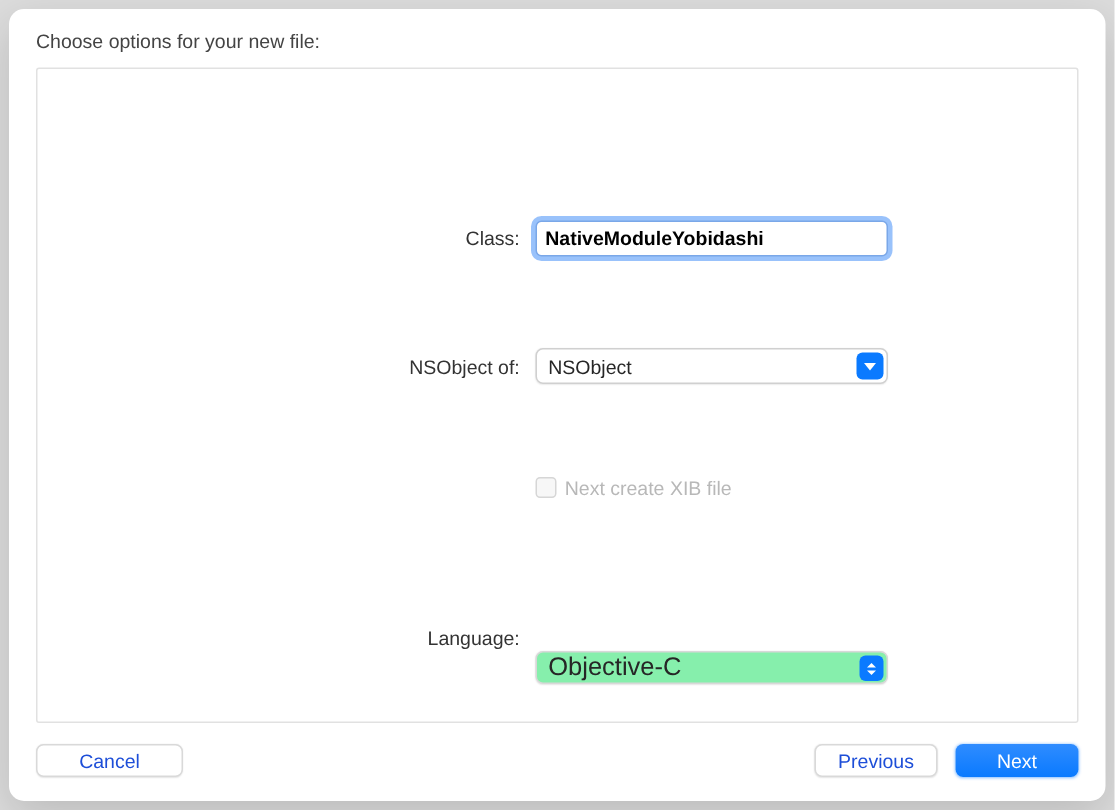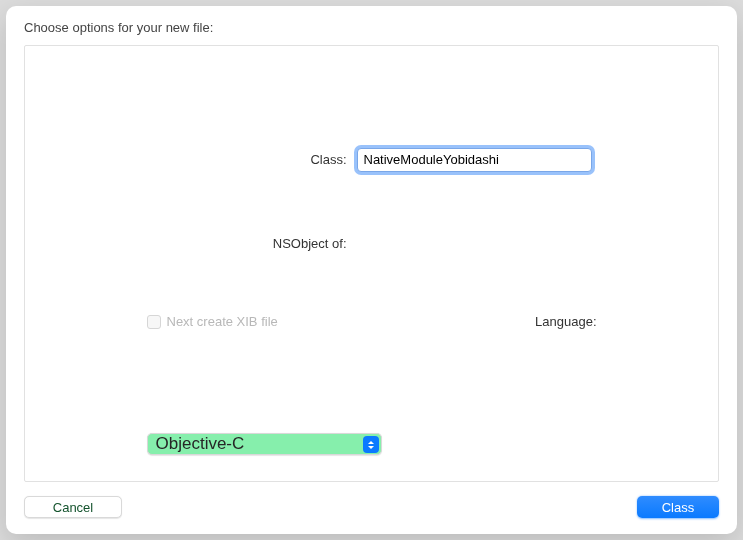--- a/index.html
+++ b/index.html
@@ -60,20 +60,21 @@
       width: 235px;
       height: 24px;
       border: 1px solid #c6c6c6;
       border-radius: 4px;
       padding: 0 6px;
       font-size: 13px;
       font-family: inherit;
       outline: none;
       box-shadow: 0 0 0 3px rgba(0, 103, 244, 0.4);
       border-color: #7aa7e8;
+      font-weight: bold;
     }
     .combo {
       position: relative;
       width: 235px;
       height: 24px;
       border: 1px solid #d0d0d0;
       border-radius: 5px;
       background: #fff;
       display: flex;
       align-items: center;
@@ -167,21 +168,21 @@
       gap: 12px;
     }
     .btn {
       min-width: 82px;
       height: 22px;
       border-radius: 5px;
       border: 0.5px solid #d9d9d9;
       background: #fff;
       font-size: 13px;
       font-family: inherit;
-      color: #14532d;
+      color: #1d4ed8;
       padding: 0 14px;
       cursor: default;
       box-shadow: 0 0.5px 1px rgba(0,0,0,0.1);
     }
     .btn-primary {
       background: linear-gradient(#2f8cff, #0a7aff);
       border: none;
       color: #fff;
       box-shadow: 0 0.5px 2px rgba(10,122,255,0.5);
     }
@@ -197,20 +198,28 @@
 
   <div class="panel">
     <div class="form">
 
       <div class="label-cell">Class:</div>
       <div class="field-cell">
         <input class="text-input" type="text" value="NativeModuleYobidashi" style="">
       </div>
 
       <div class="label-cell">NSObject of:</div>
+      <div class="field-cell">
+        <div class="combo">
+          <span>NSObject</span>
+          <div class="combo-knob">
+            <div class="chevron-down"></div>
+          </div>
+        </div>
+      </div>
 
       <div class="label-cell"></div>
       <div class="field-cell">
         <div class="checkbox-row">
           <div class="checkbox-box"></div>
           <span>Next create XIB file</span>
         </div>
       </div>
 
       <div class="label-cell">Language:</div>
@@ -225,16 +234,17 @@
       </div>
 
     </div>
   </div>
 
   <div class="footer">
     <div class="footer-left">
       <button class="btn btn-cancel">Cancel</button>
     </div>
     <div class="footer-right">
-      <button class="btn btn-primary">Class</button>
+      <button class="btn">Previous</button>
+      <button class="btn btn-primary">Next</button>
     </div>
   </div>
 </div>
 
 </body></html>

